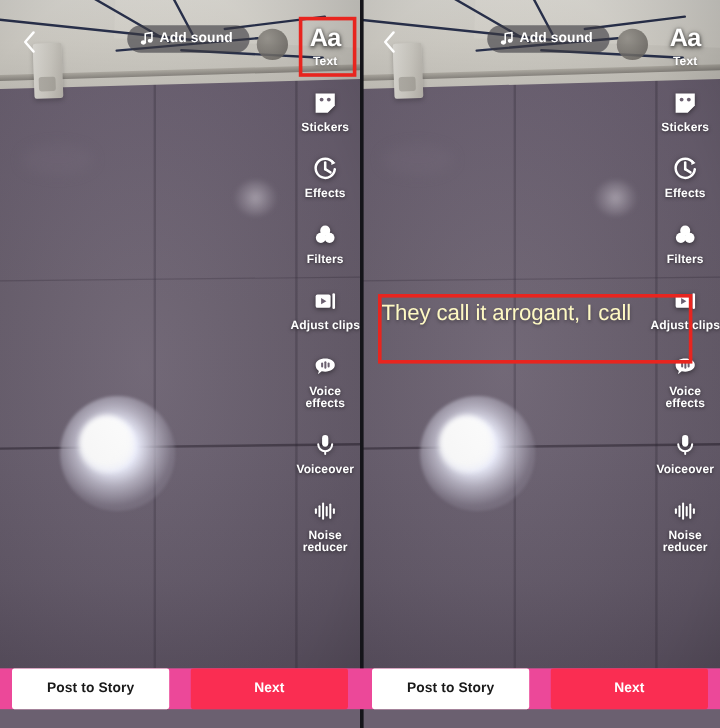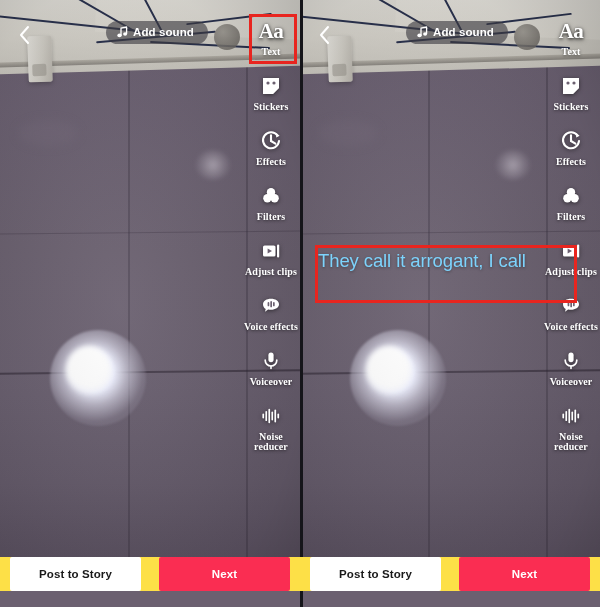--- a/index.html
+++ b/index.html
@@ -241,21 +241,20 @@
   
   .toolbar {
     position: absolute;
     right: 0;
     top: 14px;
     width: 58px;
     z-index: 40;
     display: flex;
     flex-direction: column;
     align-items: center;
-    font-family: Liberation Serif, serif;
   }
   .tool {
     width: 58px;
     padding: 4px 0 5px;
     display: flex;
     flex-direction: column;
     align-items: center;
     color: #fff;
     text-shadow: 0 1px 3px rgba(0,0,0,0.55);
   }
@@ -303,38 +302,38 @@
     height: 58px;
   }
 
   
   .caption {
     position: absolute;
     left: 18px;
     top: 247px;
     width: 256px;
     z-index: 55;
-    color: #7dd3fc;
+    color: #fef9c3;
     font-size: 18.5px;
     line-height: 27px;
     font-weight: normal;
     text-align: center;
     letter-spacing: -0.1px;
     text-shadow: 0 1px 3px rgba(0,0,0,0.35);
   }
   .caption .l1 { display: block; text-align: left; }
   .caption .l2 { display: block; text-align: center; }
 
   
   .bottombar {
     position: absolute;
     left: 0; right: 0;
     top: 557px;
     height: 34px;
-    background: #fde047;
+    background: #ec4899;
     z-index: 80;
     display: flex;
     align-items: center;
     padding: 0 10px;
     gap: 18px;
     box-sizing: border-box;
   }
   .btn {
     height: 34px;
     flex: 1;

